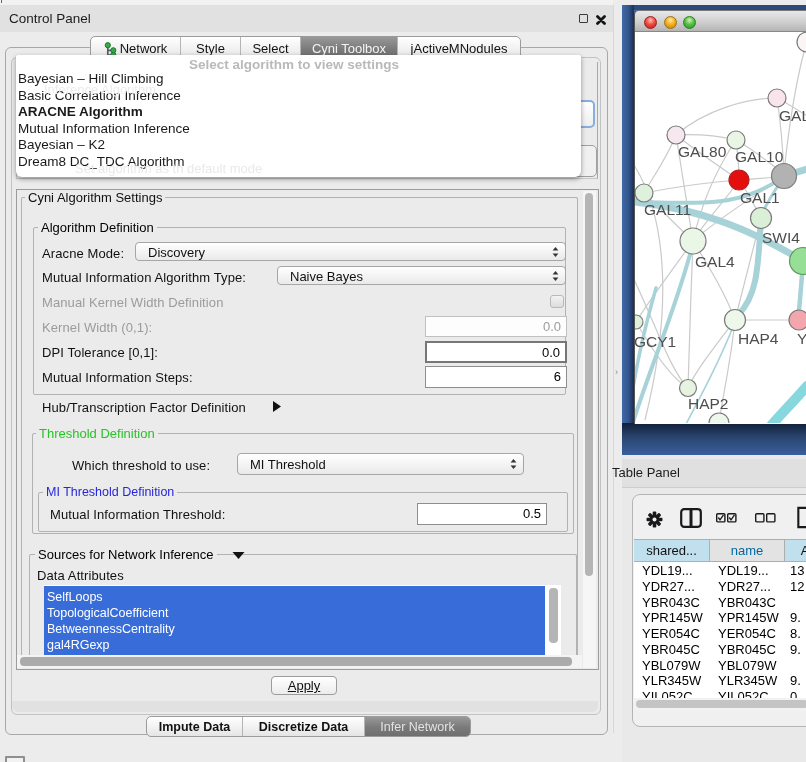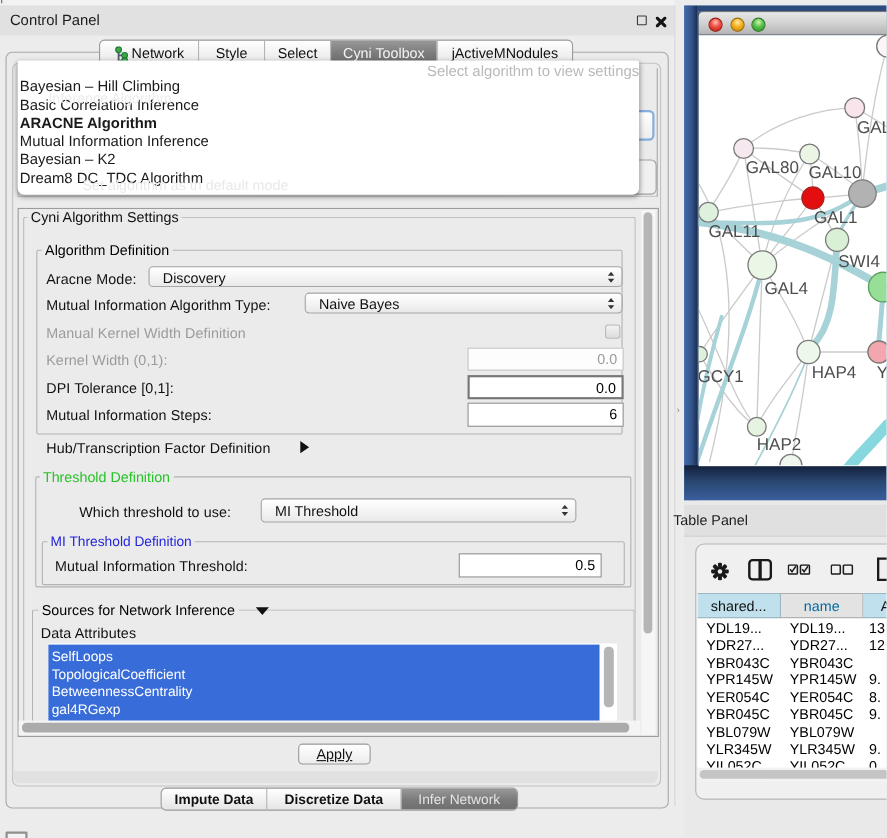--- a/index.html
+++ b/index.html
@@ -171,21 +171,21 @@
 
 <div class="seg" style="left:146px;top:716px;height:19px;font-weight:bold;font-size:12.5px;">
   <div class="sg" style="width:95px;">Impute Data</div>
   <div class="sg" style="width:121px;">Discretize Data</div>
   <div class="sg on" style="width:105px;font-weight:normal;color:#e3e3e3;">Infer Network</div>
 </div>
 
 
 <div class="abs" style="left:16px;top:55px;width:565px;height:122px;background:#fff;border-radius:2px 2px 6px 6px;
      box-shadow:0 2px 5px rgba(0,0,0,0.4);z-index:50;"></div>
-<div class="abs" style="left:16px;top:57px;width:565px;text-align:right;font-size:13.5px;color:#b9b9b9;z-index:51;text-indent:-9px;">Select algorithm to view settings</div>
+<div class="abs" style="left:16px;top:57px;width:565px;text-align:center;font-size:13.5px;color:#b9b9b9;z-index:51;text-indent:-9px;font-weight:bold;">Select algorithm to view settings</div>
 <div class="abs" style="left:18px;top:71px;font-size:13.5px;color:#1a1a1a;line-height:16.5px;z-index:51;">
 Bayesian – Hill Climbing<br>
 Basic Correlation Inference<br>
 <span class="b">ARACNE Algorithm</span><br>
 Mutual Information Inference<br>
 Bayesian – K2<br>
 Dream8 DC_TDC Algorithm
 </div>
 
 

